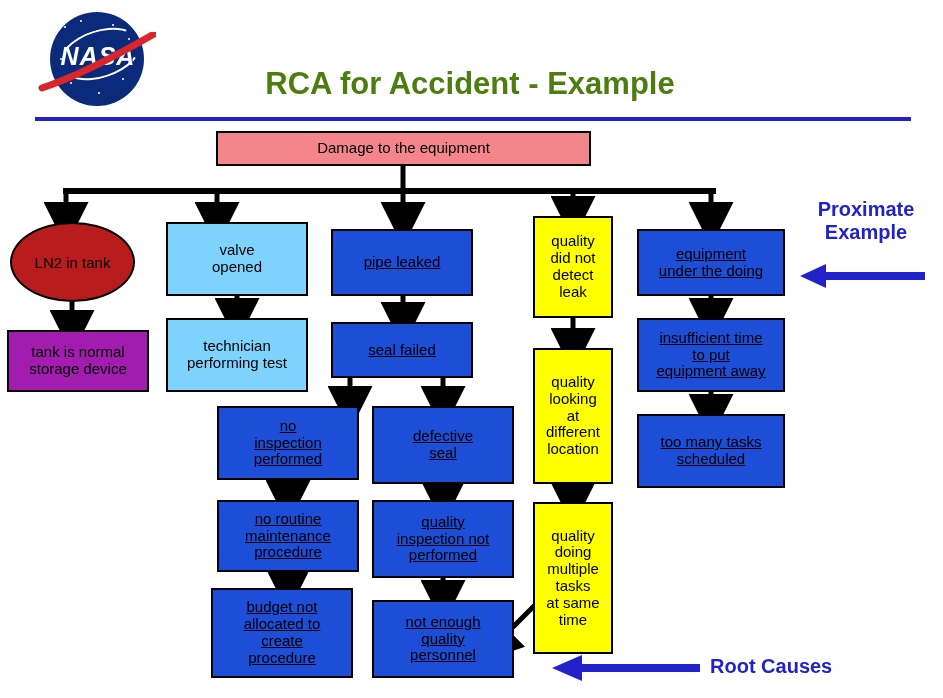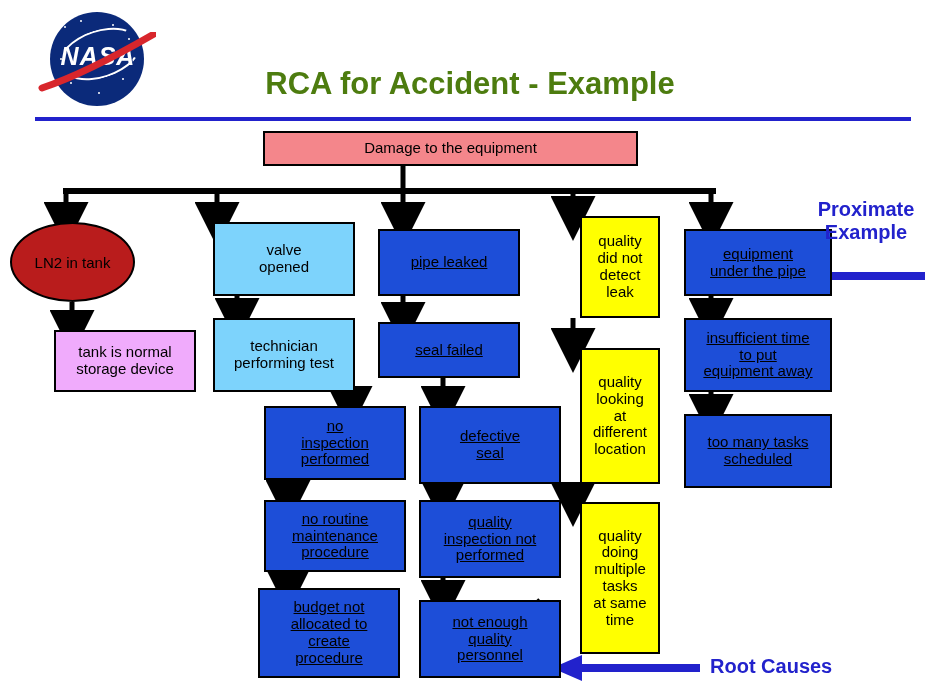--- a/index.html
+++ b/index.html
@@ -102,27 +102,26 @@
     border: 2px solid #000000;
     display: flex;
     align-items: center;
     justify-content: center;
     text-align: center;
     font-size: 15px;
     line-height: 1.12;
     color: #000000;
     padding: 2px 3px;
     font-family: "Liberation Sans", sans-serif;
-    margin-left: 47px;
   }
   .node.pink  { background: #f4868b; }
   .node.green { background: #1d4ed8; text-decoration: underline; }
   .node.lightgreen { background: #7dd3fc; }
   .node.yellow { background: #ffff00; }
-  .node.blue  { background: #f0abfc; }
+  .node.blue  { background: #a21caf; }
   .ellipse {
     position: absolute;
     box-sizing: border-box;
     border: 2px solid #000000;
     border-radius: 50%;
     background: #b91c1c;
     display: flex;
     align-items: center;
     justify-content: center;
     text-align: center;
@@ -269,21 +268,21 @@
 different
 location</div>
   <div class="node yellow" style="left:533px; top:502px; width:80px; height:152px; white-space:pre-line;">quality
 doing
 multiple
 tasks
 at same
 time</div>
 
   <div class="node green" style="left:637px; top:229px; width:148px; height:67px; white-space:pre-line;">equipment
-under the pipe</div>
+under the doing</div>
   <div class="node green" style="left:637px; top:318px; width:148px; height:74px; white-space:pre-line;text-align:center;">insufficient time
 to put
 equipment away</div>
   <div class="node green" style="left:637px; top:414px; width:148px; height:74px; white-space:pre-line;">too many tasks
 scheduled</div>
 
   <div class="annot" style="left:796px; top:198px; width:140px; white-space:pre-line;">Proximate
 Example</div>
   <div class="annot" style="left:710px; top:655px; width:180px; text-align:left;">Root Causes</div>
 

